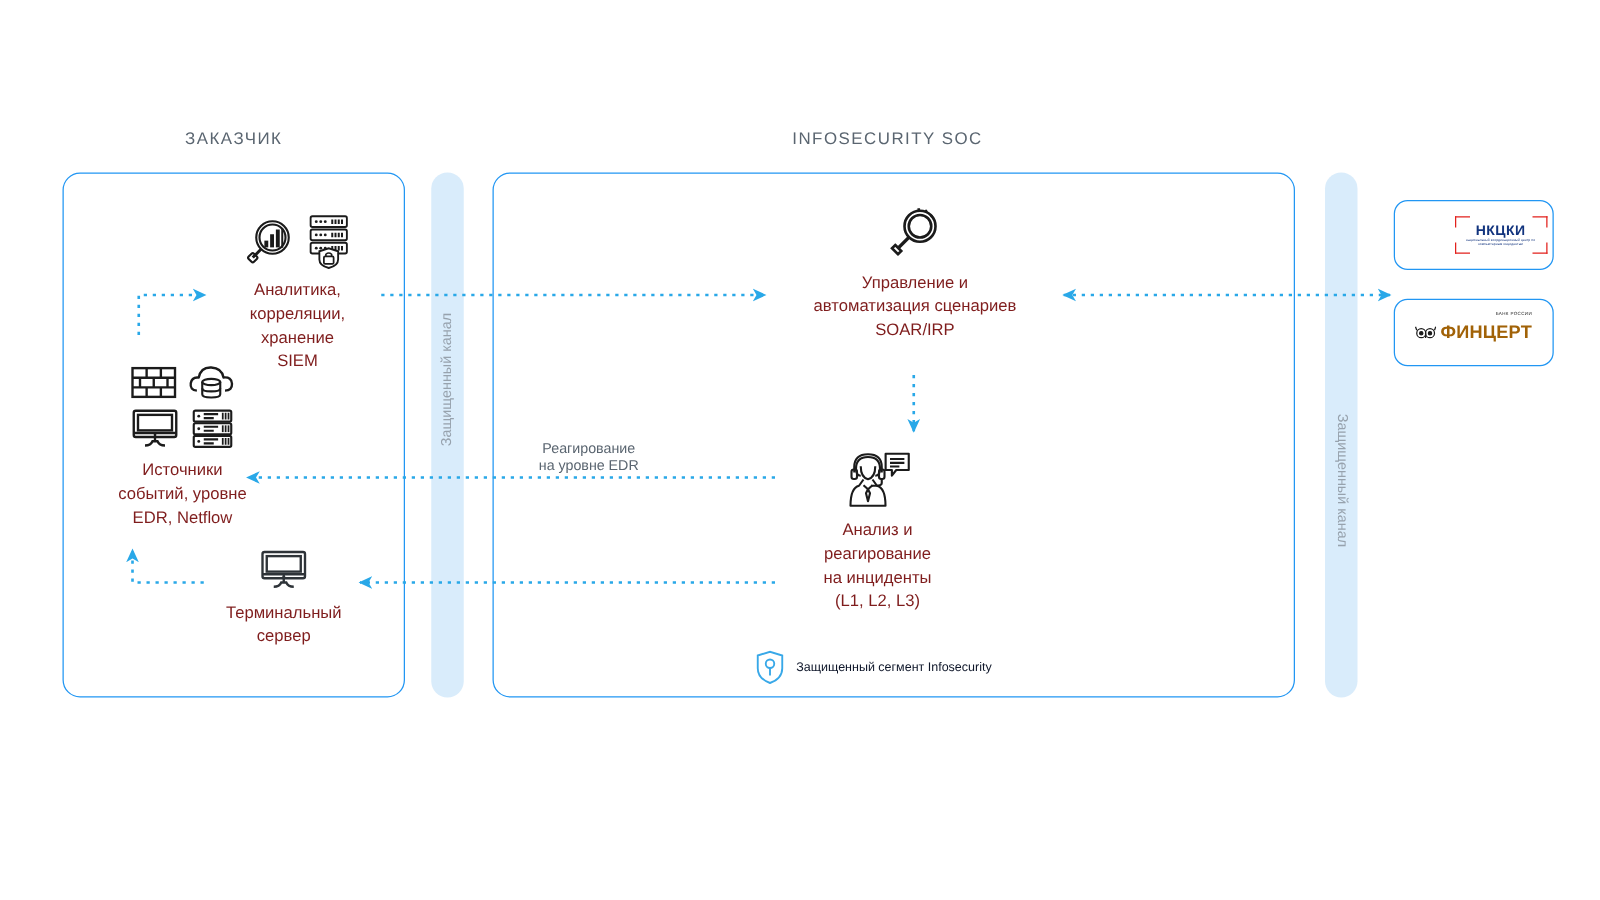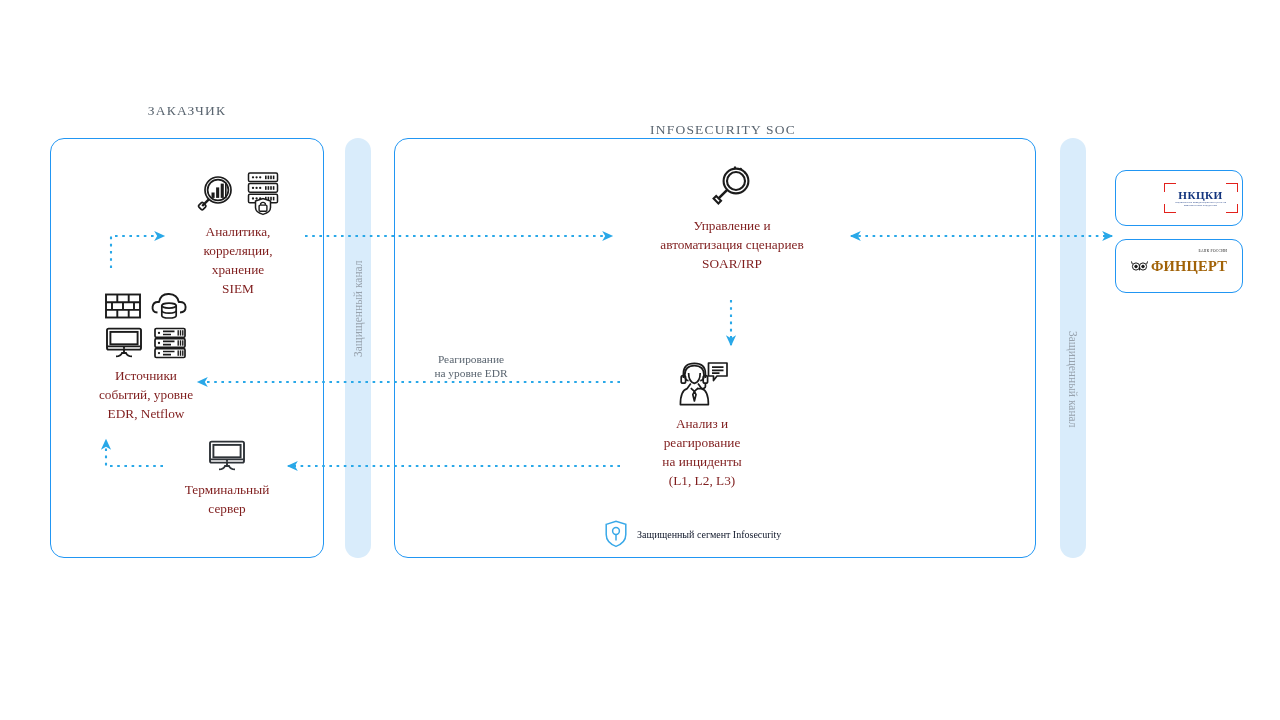--- a/index.html
+++ b/index.html
@@ -8,34 +8,33 @@
     margin: 0; padding: 0;
     width: 1280px; height: 720px;
     background: #ffffff;
     font-family: "Liberation Sans", sans-serif;
     overflow: hidden;
   }
   #stage {
     position: relative;
     width: 1280px; height: 712px;
     background: #ffffff;
-    font-family: Liberation Serif, serif;
   }
 
   
   .section-title {
     position: absolute;
     font-size: 13.5px;
     letter-spacing: 1.2px;
     color: #5a6570;
     text-align: center;
     white-space: nowrap;
   }
   #title-customer { left: 50px;  top: 103px; width: 274px; }
-  #title-soc      { left: 390px; top: 103px; width: 666px; margin-top: 19px; }
+  #title-soc      { left: 377px; top: 103px; width: 666px; }
 
   
   .zone {
     position: absolute;
     border: 1.4px solid #2196f3;
     border-radius: 14px;
     background: #ffffff;
   }
   #zone-customer { left: 50px;  top: 138px; width: 274px; height: 420px; }
   #zone-soc      { left: 394px; top: 138px; width: 642px; height: 420px; }
@@ -129,21 +128,21 @@
   
   .logo-card {
     position: absolute;
     border: 1.3px solid #2196f3;
     border-radius: 11px;
     background: #fff;
     display: flex;
     align-items: center;
     justify-content: center;
   }
-  #logo-nkcki  { left: 1115px; top: 170px; width: 128px; height: 56px; padding-left: 43px; }
+  #logo-nkcki  { left: 1115px; top: 160px; width: 128px; height: 56px; padding-left: 43px; }
   #logo-fincert{ left: 1115px; top: 239px; width: 128px; height: 54px; }
 
   
   .nkcki-mark {
     position: relative;
     width: 74px; height: 30px;
     display: flex; flex-direction: column;
     align-items: center; justify-content: center;
   }
   .nkcki-mark .brk {

